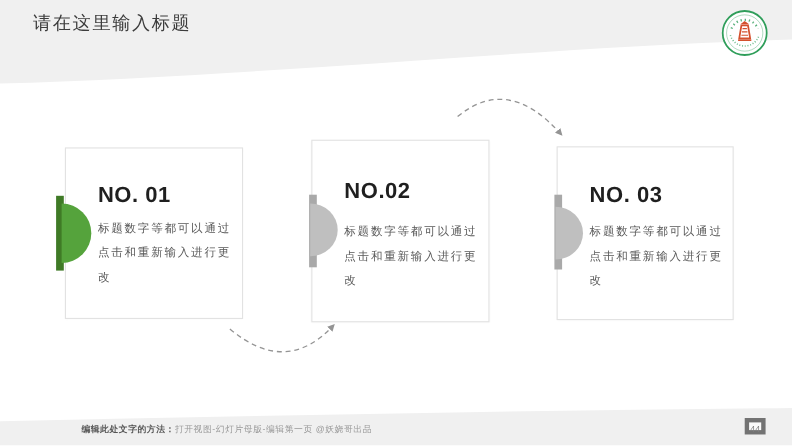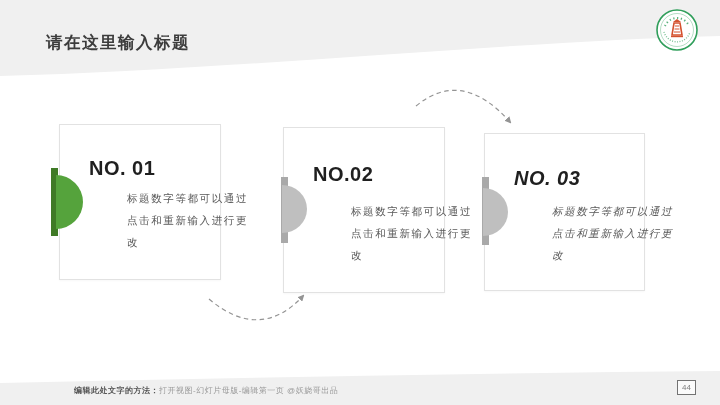--- a/index.html
+++ b/index.html
@@ -5,58 +5,58 @@
   html,body{margin:0;padding:0;}
   body{
     width:720px;height:405px;position:relative;overflow:hidden;
     background:#ffffff;
     font-family:"Liberation Sans","DejaVu Sans",sans-serif;
     -webkit-font-smoothing:antialiased;
   }
   .bg-svg{position:absolute;left:0;top:0;width:720px;height:405px;z-index:0;}
 
   .page-title{
-    position:absolute;left:30px;top:32px;z-index:3;
-    font-size:16.5px;font-weight:700;color:#3c3c3c;letter-spacing:1.5px;margin-left:16px;
+    position:absolute;left:30px;top:10px;z-index:3;
+    font-size:16.5px;font-weight:400;color:#3c3c3c;letter-spacing:1.5px;
   }
 
   .logo{position:absolute;left:655px;top:8px;width:44px;height:44px;z-index:3;}
 
   .card{
     position:absolute;z-index:2;background:#ffffff;
     border:1px solid #e2e2e2;box-sizing:border-box;
     box-shadow:0 1px 2px rgba(0,0,0,0.03);
   }
   .card .num{
     position:absolute;left:29px;
     font-size:20px;font-weight:700;color:#1f1f1f;letter-spacing:0.5px;
   }
   .card .body{
     position:absolute;left:29px;width:122px;
-    font-size:10.5px;color:#595959;letter-spacing:1.6px;line-height:22px;margin-left:38px;
+    font-size:10.5px;color:#595959;letter-spacing:1.6px;line-height:22px;
   }
   .bar{position:absolute;z-index:1;}
   .semi{position:absolute;z-index:2;border-radius:0 100% 100% 0 / 0 50% 50% 0;}
   .bar.green{background:var(--accent-green-dark);}
   .semi.green{background:var(--accent-green);}
   .bar.gray{background:var(--accent-gray-dark);}
   .semi.gray{background:var(--accent-gray);}
 
   .arrows{position:absolute;left:0;top:0;width:720px;height:405px;z-index:1;}
 
   .footer{
     position:absolute;left:30px;top:385px;z-index:3;
     font-size:8px;letter-spacing:0.5px;white-space:nowrap;padding-left:44px;
   }
   .footer .f-bold{font-weight:700;color:#555555;}
   .footer .f-reg{color:#999999;}
 
   .page-num{
     position:absolute;left:677px;top:380px;width:19px;height:15px;z-index:3;
-    border:1px solid #737373;background:#fbfbfb;box-sizing:border-box;
+    border:4px solid #737373;background:#fbfbfb;box-sizing:border-box;
     font-size:8px;color:#808080;text-align:center;line-height:13px;
   }
 </style>
 </head>
 <body>
 
 <svg class="bg-svg" viewBox="0 0 720 405">
   <rect x="0" y="0" width="720" height="405" fill="#ffffff"></rect>
   <path d="M0,0 H720 V36 C500,42 230,70 0,76 Z" style="fill:var(--band-gray);"></path>
   <path d="M0,405 H720 V371 C480,373 240,378 0,383 Z" style="fill:var(--band-gray);"></path>
@@ -80,35 +80,35 @@
   <path d="M10,18 A13,13 0 0 1 34,18" fill="none" style="stroke:var(--seal-green);" stroke-width="2" stroke-dasharray="1.2,2.6" opacity="0.8"></path>
   <path d="M9,24 A13.5,13.5 0 0 0 35,24" fill="none" style="stroke:var(--seal-green);" stroke-width="1.4" stroke-dasharray="0.9,1.6" opacity="0.7"></path>
   <g>
     <path d="M22,11 L26,14 H18 Z" style="fill:var(--seal-red);"></path>
     <path d="M19,15 H25 L27,27 H17 Z" fill="none" style="stroke:var(--seal-red);" stroke-width="1.6"></path>
     <path d="M20,18 H24 M19.5,21 H24.5 M19,24 H25" style="stroke:var(--seal-red);" stroke-width="1"></path>
     <path d="M16,28.5 H28" style="stroke:var(--seal-red);" stroke-width="1.4"></path>
   </g>
 </svg>
 
-<div class="card" style="left:59px;top:124px;width:162px;height:156px;">
+<div class="card" style="left:59px;top:134px;width:162px;height:156px;">
   <span class="bar green" style="left:-9px;width:7px;top:43px;height:68px;"></span>
   <span class="semi green" style="left:-4px;width:27px;top:50px;height:54px;"></span>
   <div class="num" style="top:32px;">NO. 01</div>
   <div class="body" style="top:62px;">标题数字等都可以通过点击和重新输入进行更改</div>
 </div>
 
 <div class="card" style="left:283px;top:127px;width:162px;height:166px;text-decoration:underline;">
   <span class="bar gray" style="left:-3px;width:7px;top:49px;height:66px;"></span>
   <span class="semi gray" style="left:-2px;width:25px;top:57px;height:48px;"></span>
   <div class="num" style="top:35px;">NO.02</div>
   <div class="body" style="top:72px;">标题数字等都可以通过点击和重新输入进行更改</div>
 </div>
 
-<div class="card" style="left:484px;top:133px;width:161px;height:158px;font-style:italic;">
+<div class="card" style="left:506px;top:133px;width:161px;height:158px;">
   <span class="bar gray" style="left:-3px;width:7px;top:43px;height:68px;"></span>
   <span class="semi gray" style="left:-2px;width:25px;top:54px;height:48px;"></span>
   <div class="num" style="top:33px;">NO. 03</div>
   <div class="body" style="top:66px;">标题数字等都可以通过点击和重新输入进行更改</div>
 </div>
 
 <div class="footer">
   <span class="f-bold">编辑此处文字的方法：</span><span class="f-reg">打开视图-幻灯片母版-编辑第一页 @妖娆哥出品</span>
 </div>
 

